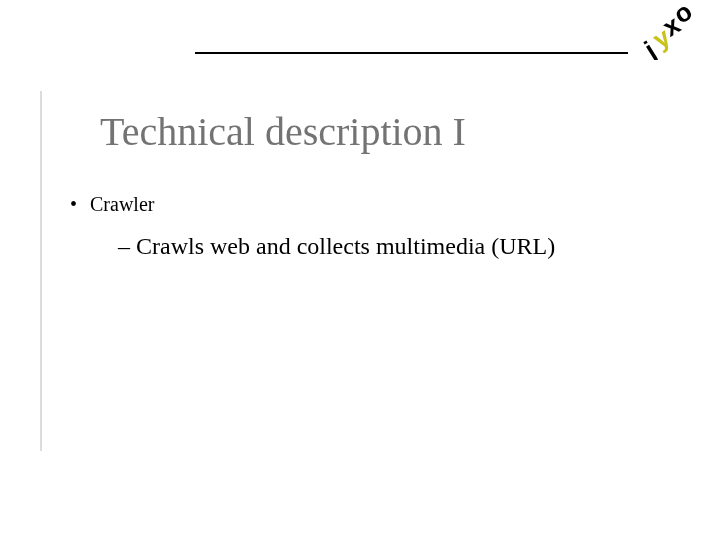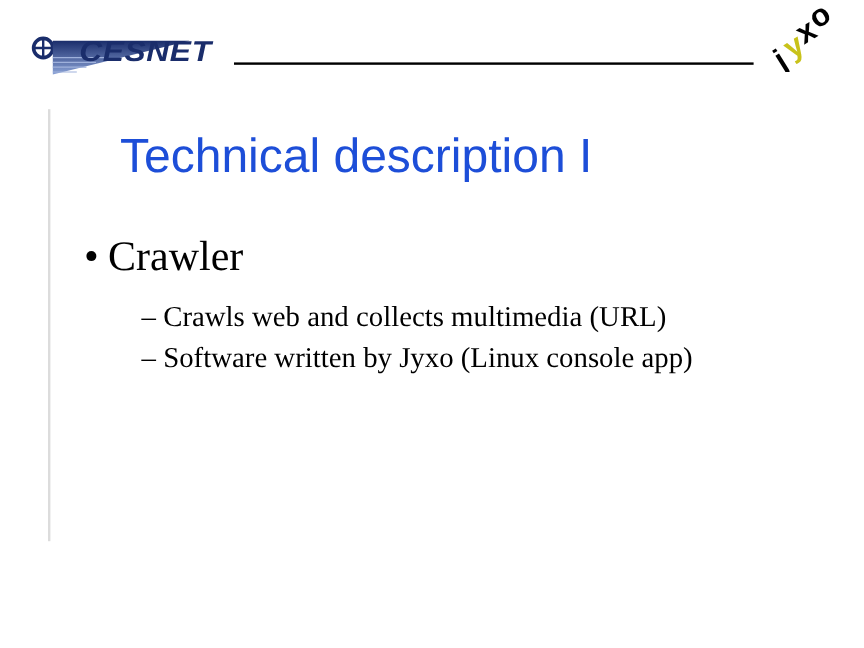--- a/index.html
+++ b/index.html
@@ -61,34 +61,34 @@
     left: 40px;
     top: 91px;
     width: 2px;
     height: 360px;
     background: #dcdcdc;
   }
   .title {
     position: absolute;
     left: 100px;
     top: 108px;
-    font-family: Liberation Sans, sans-serif;
+    font-family: Liberation Serif, serif;
     font-size: 40px;
     font-weight: 400;
-    color: #1d4ed8;
+    color: #737373;
   }
   .content {
     position: absolute;
     left: 70px;
     top: 192px;
     width: 580px;
     font-family: "Times New Roman", Times, serif;
   }
   .lvl1 {
-    font-size: 35px;
+    font-size: 20px;
     line-height: 1.25;
     margin: 0 0 14px 0;
   }
   .lvl1 .bullet {
     display: inline-block;
     width: 20px;
   }
   .lvl2 {
     font-size: 24px;
     line-height: 1.25;
@@ -97,44 +97,20 @@
   .lvl2 .dash {
     display: inline-block;
     width: 18px;
   }
 </style>
 </head>
 <body>
 
 <div class="slide">
 
-  <div class="cesnet-logo">
-    <svg width="160" height="60" viewBox="0 0 160 60">
-
-      <circle cx="18" cy="22" r="8" fill="none" stroke="#1a2d6b" stroke-width="3"></circle>
-      <line x1="18" y1="14" x2="18" y2="30" stroke="#1a2d6b" stroke-width="2"></line>
-      <line x1="10" y1="22" x2="26" y2="22" stroke="#1a2d6b" stroke-width="2"></line>
-
-      <path d="M26 16 L140 16 L26 44 Z" fill="url(#cesgrad)"></path>
-      <defs>
-        <linearGradient id="cesgrad" x1="0" y1="0" x2="0" y2="1">
-          <stop offset="0%" stop-color="#1a2d6b"></stop>
-          <stop offset="100%" stop-color="#8aa2d6"></stop>
-        </linearGradient>
-      </defs>
-
-      <g stroke="#9fb1db" stroke-width="1">
-        <line x1="26" y1="30" x2="70" y2="30"></line>
-        <line x1="26" y1="34" x2="62" y2="34"></line>
-        <line x1="26" y1="38" x2="54" y2="38"></line>
-        <line x1="26" y1="42" x2="46" y2="42"></line>
-      </g>
-    </svg>
-    <span class="cesnet-text">CESNET</span>
-  </div>
 
   <div class="header-rule"></div>
 
   <div class="jyxo-logo">
     <svg width="70" height="56" viewBox="0 0 70 56">
       <g transform="rotate(-32 35 28)" font-family="Arial, Helvetica, sans-serif" font-weight="900" font-size="26">
         <text x="6" y="42" fill="#000">j</text>
         <text x="18" y="38" fill="#c8c21a">y</text>
         <text x="33" y="33" fill="#000">x</text>
         <text x="49" y="28" fill="#000">o</text>
@@ -146,18 +122,15 @@
 
   <div class="title">Technical description I</div>
 
   <div class="content">
     <p class="lvl1">
       <span class="bullet">•</span><span>Crawler</span>
     </p>
     <p class="lvl2">
       <span class="dash">–</span><span>Crawls web and collects multimedia (URL)</span>
     </p>
-    <p class="lvl2">
-      <span class="dash">–</span><span>Software written by Jyxo (Linux console app)</span>
-    </p>
   </div>
 
 </div>
 
 </body></html>

